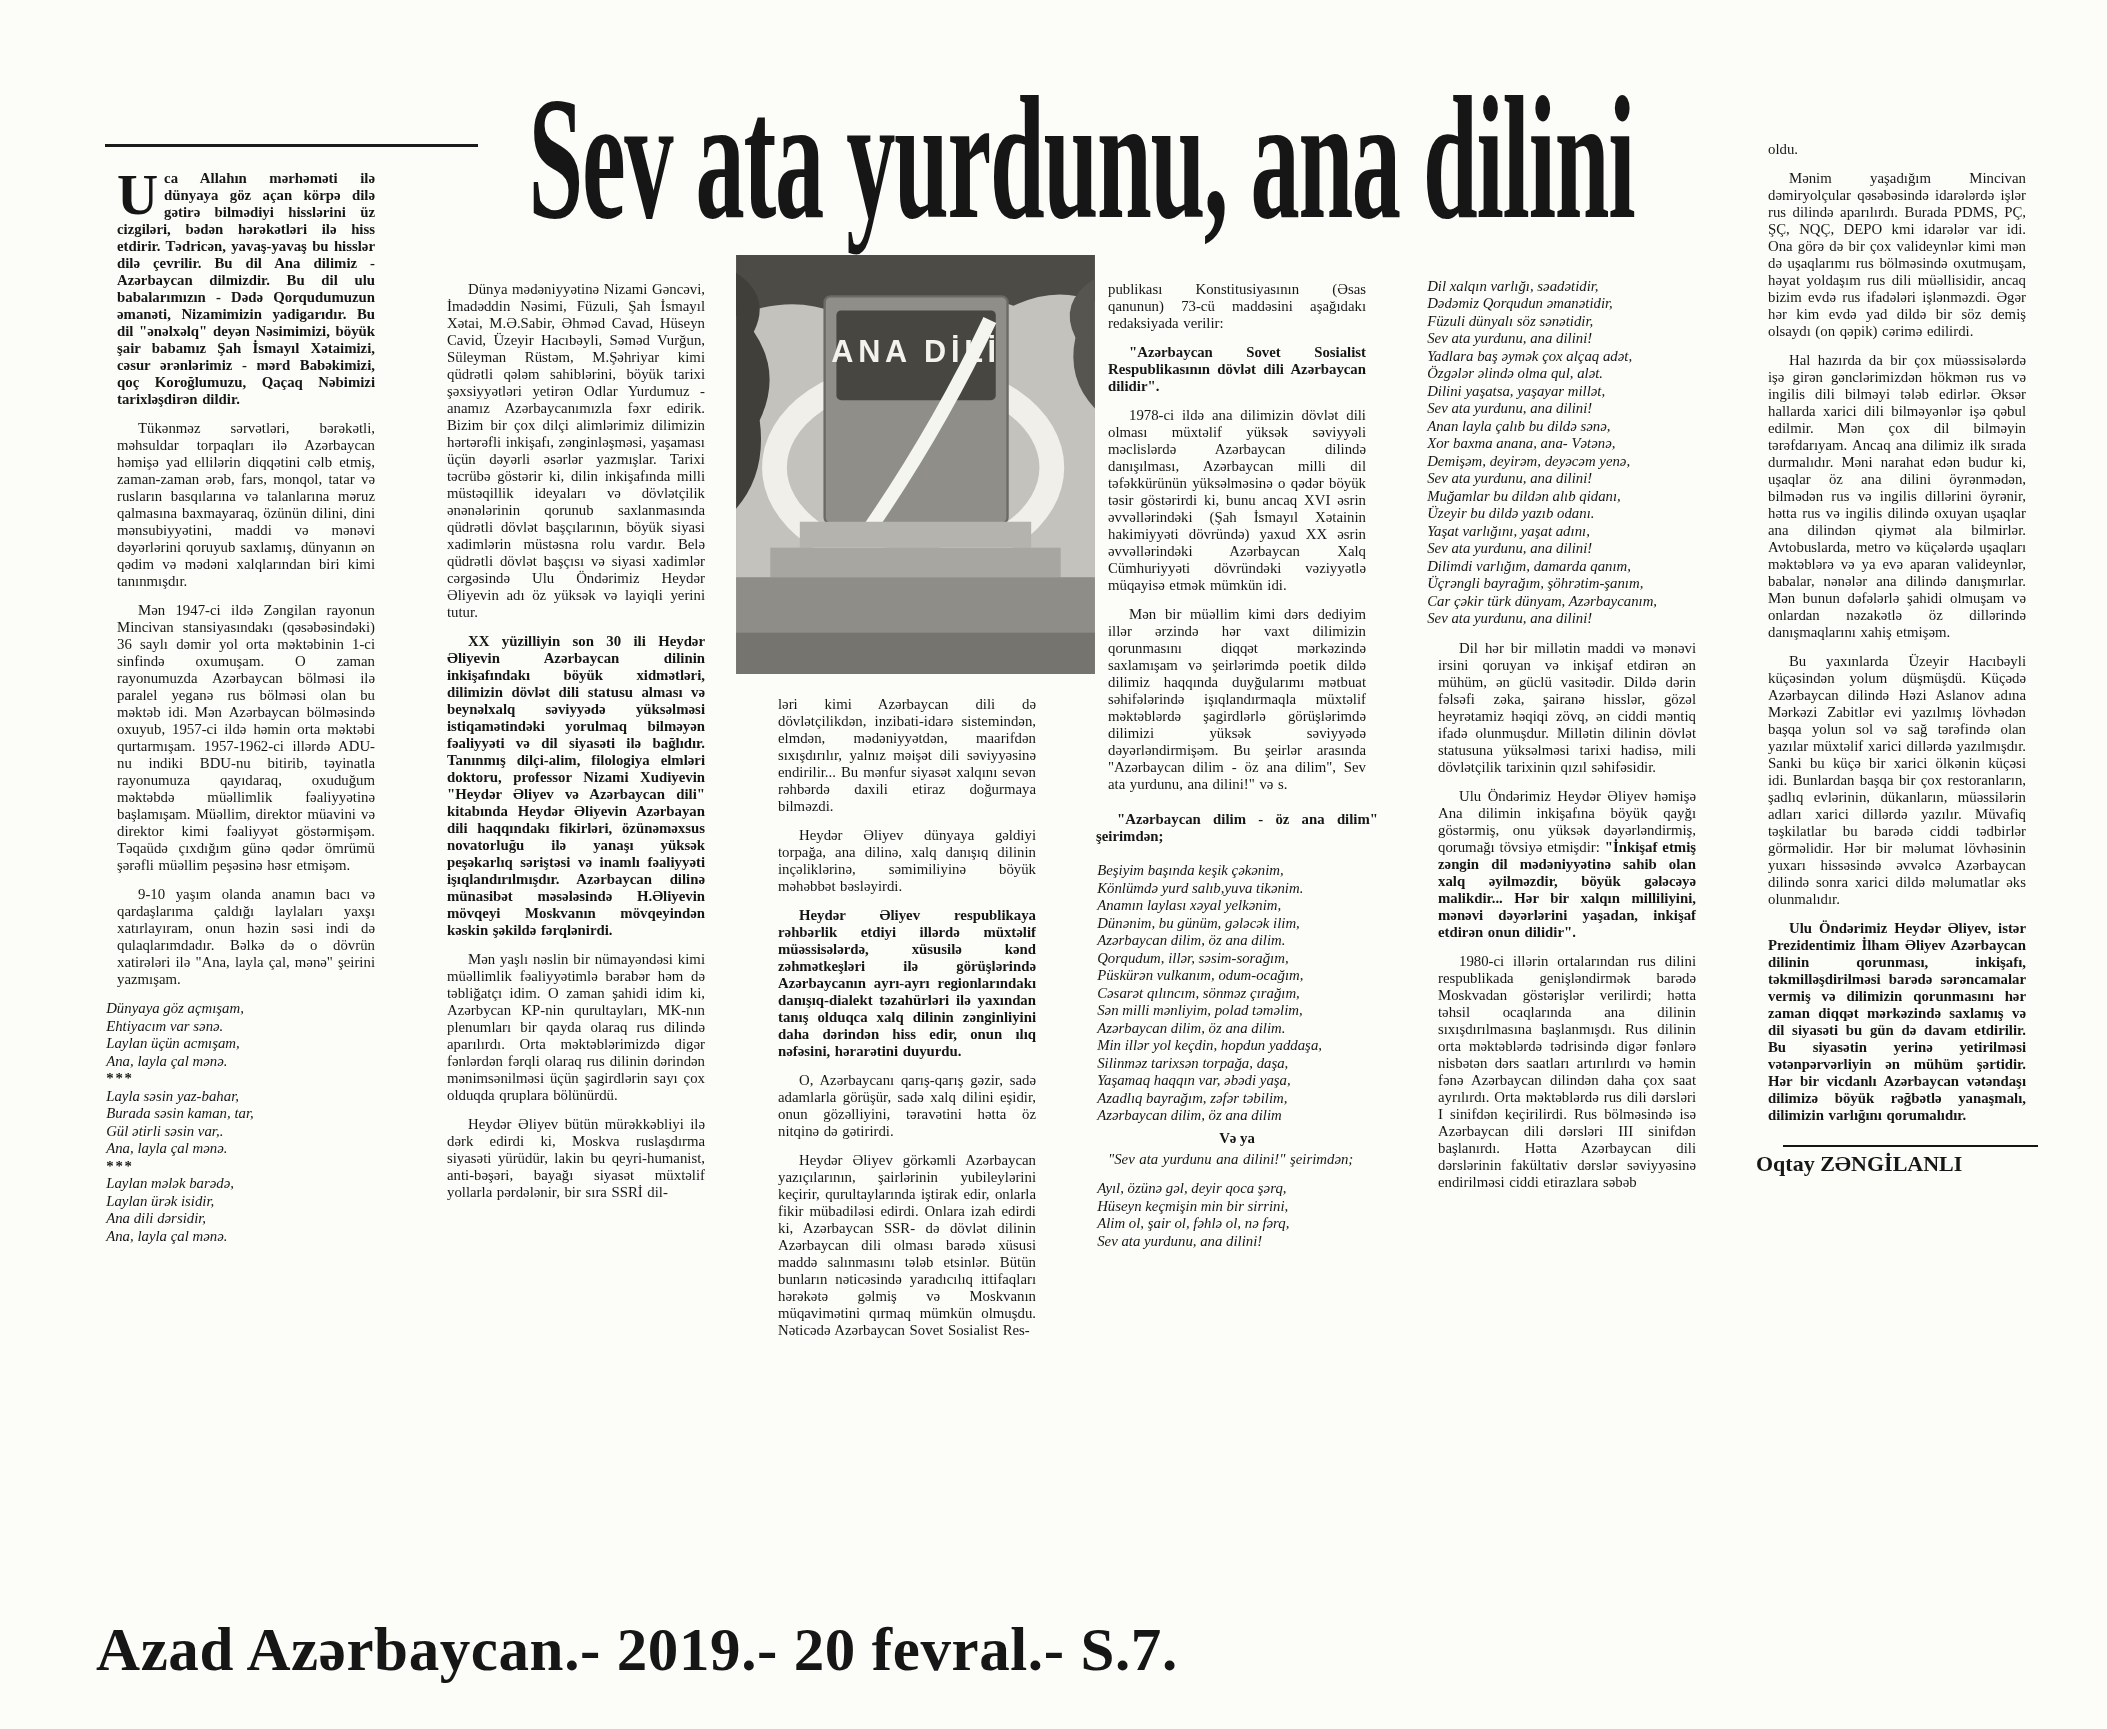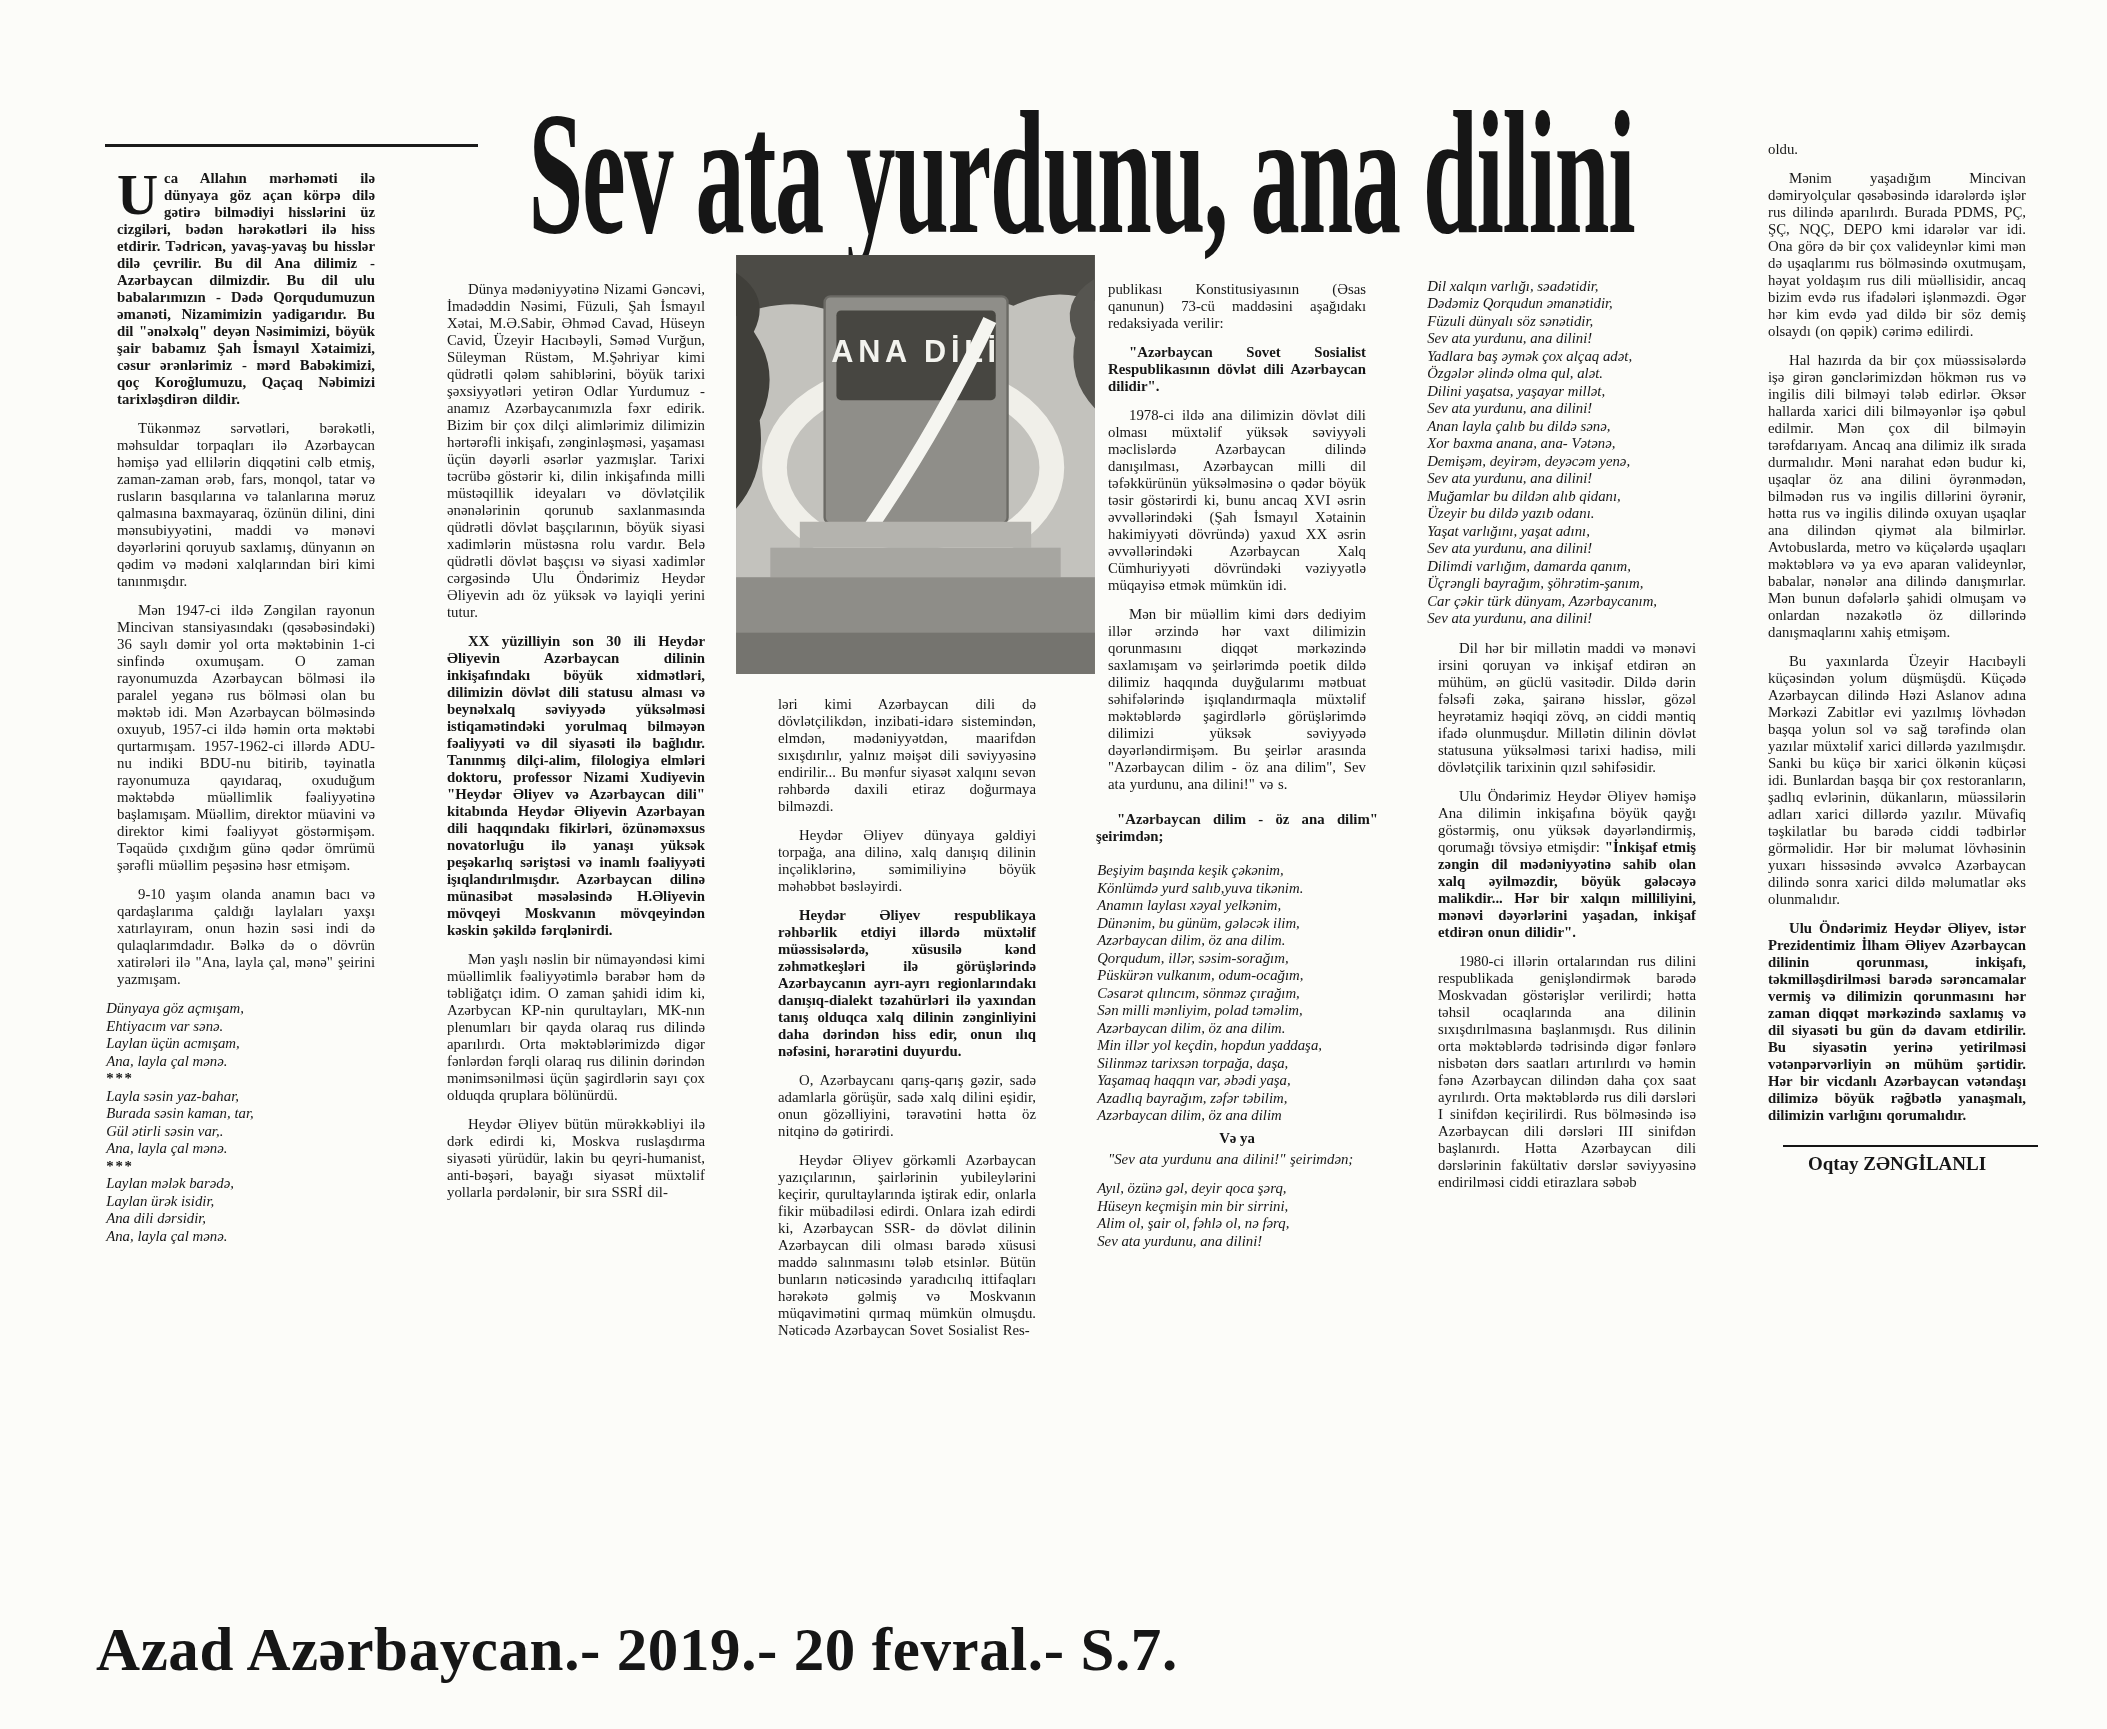--- a/index.html
+++ b/index.html
@@ -3,21 +3,21 @@
 <meta charset="utf-8">
 <style>
   html,body { margin:0; padding:0; background:#8a8a8a; }
   .page {
     position:relative; width:2108px; height:1730px;
     background:#fcfcf9; overflow:hidden;
     font-family:"Liberation Serif", serif; color:#161616;
   }
   .top-rule { position:absolute; left:105px; top:144px; width:373px; height:3px; background:#1b1b1b; }
 
-  .headline-wrap { position:absolute; left:408px; top:84px; width:1347px; height:195px;
+  .headline-wrap { position:absolute; left:408px; top:69px; width:1347px; height:195px;
     display:flex; justify-content:center; align-items:flex-start; }
   .headline { margin:0; font-size:176px; line-height:177px; font-weight:bold;
     white-space:nowrap; letter-spacing:-2.4px; transform:scaleX(0.56); transform-origin:center top; }
 
   .column { position:absolute; width:282px; font-size:14.8px; line-height:17px;
     text-align:justify; }
   #col1 { left:105px;  top:158px;  }
   #col2 { left:435px;  top:269px;  }
   #col3 { left:766px; top:684px; }
   #col4 { left:1096px; top:269px;  }
@@ -34,21 +34,21 @@
   .poem { font-style:italic; text-align:left; margin:10.6px 0 4.7px 1.2px; line-height:17.5px; }
   .poem .line { white-space:nowrap; }
   .poem .stars { font-style:normal; font-weight:bold; letter-spacing:1.8px; }
   .center-bold { font-weight:bold; text-align:center; font-style:normal; margin:2.4px 0; }
 
   .photo { position:absolute; left:736px; top:255px; width:359px; height:419px;
     box-shadow:0 0 0 0.6px #9a9a96 inset; }
   .photo svg { display:block; width:100%; height:100%; }
 
   .byline-rule { margin:21px 0 8.3px auto; width:255px; border-top:2.4px solid #151515; }
-  .byline { text-align:center; font-weight:bold; font-size:19px; }
+  .byline { text-align:left; font-weight:bold; font-size:22px; }
 
   .footer-citation { position:absolute; left:96px; top:1615px;
     font-size:61px; font-weight:bold; letter-spacing:0.6px; white-space:nowrap; }
 </style>
 </head>
 <body>
 
 <div class="page">
 
   <div class="top-rule"></div>

